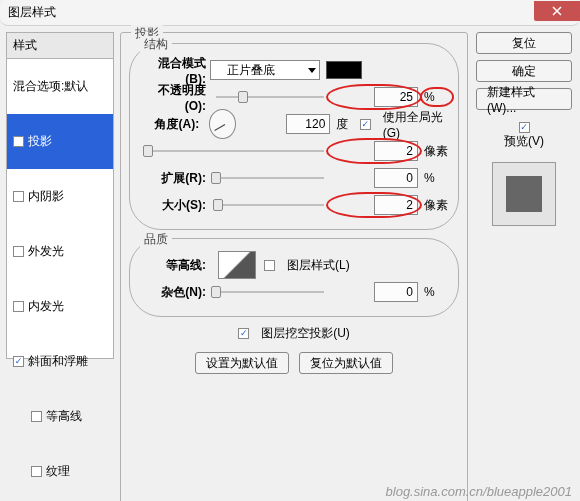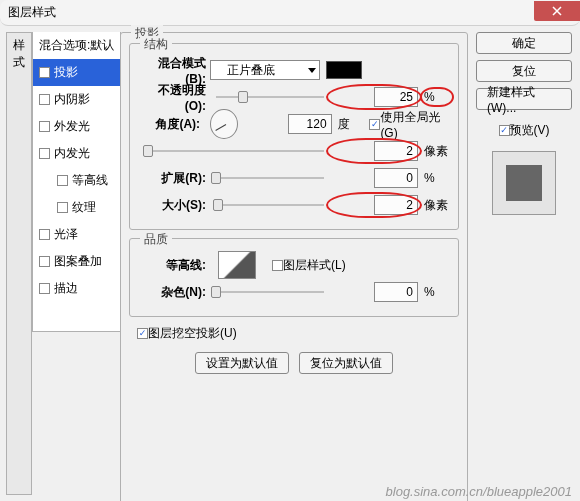--- a/index.html
+++ b/index.html
@@ -4,62 +4,62 @@
 <style>
 * { margin: 0; padding: 0; box-sizing: border-box; font-family: "Microsoft YaHei", SimSun, sans-serif; font-size: 12px; }
 body { background: #f0f0f0; width: 580px; height: 501px; position: relative; overflow: hidden; }
 
 .titlebar { background: #f4f4f4; border-bottom: 1px solid #d0d0d0; height: 26px; display: flex; align-items: center; justify-content: space-between; padding-left: 8px; border-radius: 8px; }
 .close-btn { width: 46px; height: 20px; background: #c75050; color: #fff; display: flex; align-items: center; justify-content: center; border-bottom-left-radius: 2px; margin-top: -3px; }
 .close-btn svg { width: 10px; height: 10px; }
 
 .content { position: absolute; top: 26px; left: 0; right: 0; bottom: 0; background: #f0f0f0; padding: 6px; display: flex; gap: 6px; }
 
-.sidebar { width: 108px; display: flex; flex-direction: row; }
+.sidebar { width: 108px; display: flex; flex-direction: column; }
 .sidebar-header { border: 1px solid #b0b0b0; background: #e8e8e8; padding: 4px 6px; }
 .sidebar-list { border: 1px solid #b0b0b0; border-top: none; background: #fff; flex: 0 0 auto; max-height: 300px; }
-.side-item { padding: 5px 6px; display: flex; align-items: center; gap: 4px; cursor: default; }
+.side-item { padding: 19px 6px; display: flex; align-items: center; gap: 4px; cursor: default; }
 .side-item.selected { background: #2962d9; color: #fff; }
 .side-item.indent { padding-left: 24px; }
 .cb { width: 11px; height: 11px; border: 1px solid #888; background: #fff; display: inline-flex; align-items: center; justify-content: center; flex-shrink: 0; }
 .cb.checked::after { content: "✓"; font-size: 9px; color: #2962d9; line-height: 1; }
 .side-item.selected .cb.checked::after { color: #fff; }
 
 .main { flex: 1; position: relative; }
 .fieldset { border: 1px solid #b0b0b0; border-radius: 3px; padding: 10px 8px 8px 8px; margin-bottom: 6px; position: relative; }
 .fs-label { position: absolute; top: -8px; left: 10px; background: #f0f0f0; padding: 0 4px; color: #444; }
 .outer-fs { height: 472px; }
 
-.inner-fs { margin-bottom: 8px; }
+.inner-fs { margin-bottom: 8px; border-radius: 32px; }
 .row { display: flex; align-items: center; margin: 5px 0; height: 22px; }
 .row-label { width: 72px; text-align: right; padding-right: 4px; font-weight: bold; }
 .select { flex: 0 0 110px; height: 20px; border: 1px solid #888; background: #fff; display: flex; align-items: center; justify-content: space-between; padding: 0 3px 0 16px; }
 .select-arrow { width: 0; height: 0; border-left: 4px solid transparent; border-right: 4px solid transparent; border-top: 5px solid #000; }
 .swatch-black { width: 36px; height: 18px; background: #000; border: 1px solid #555; margin-left: 6px; }
 
 .slider-track { flex: 1; height: 2px; background: #c0c0c0; position: relative; margin: 0 6px; }
 .slider-thumb { position: absolute; top: -5px; width: 10px; height: 12px; background: #e8e8e8; border: 1px solid #888; border-radius: 2px; transform: translateX(-50%); }
 .num-input { width: 44px; height: 20px; border: 1px solid #888; background: #fcfcfc; text-align: right; padding: 0 4px; outline: none; margin-left: 44px; }
 .circ-wrap { position: relative; display: inline-block; }
 .circ-wrap.red::after { content: ""; position: absolute; left: -4px; top: -3px; right: -4px; bottom: -3px; border: 2px solid #d22; border-radius: 50%/60%; pointer-events: none; }
 .unit { margin-left: 6px; width: 26px; }
 
 .angle-dial { width: 30px; height: 30px; border: 1px solid #888; border-radius: 50%; background: #f8f8f8; position: relative; margin: 0 6px; }
 .angle-dial::after { content: ""; position: absolute; width: 12px; height: 1px; background: #444; top: 14px; left: 3px; transform-origin: right center; transform: rotate(-30deg); }
 
-.inline-cb { display: inline-flex; align-items: center; gap: 0; margin-left: 8px; }
+.inline-cb { display: inline-flex; align-items: center; gap: 12px; }
 
 .contour-swatch { width: 38px; height: 28px; border: 1px solid #888; background: linear-gradient(135deg,#fff 0%,#fff 48%,#555 52%,#555 100%); margin: 0 8px; }
 
 .btn { height: 22px; border: 1px solid #888; background: #f4f4f4; border-radius: 3px; padding: 0 10px; display: inline-flex; align-items: center; justify-content: center; cursor: default; }
 .btn-row { display: flex; gap: 10px; justify-content: center; margin-top: 10px; }
 
 .right-col { width: 100px; display: flex; flex-direction: column; gap: 6px; align-items: center; }
 .right-col .btn { width: 96px; }
-.preview-check { display: flex; align-items: center; margin-top: 6px; }
+.preview-check { display: flex; align-items: center; margin-top: 6px; flex-direction: column; }
 .preview-box { width: 64px; height: 64px; border: 1px solid #999; background: #e4e4e4; display: flex; align-items: center; justify-content: center; margin-top: 6px; }
 .preview-inner { width: 36px; height: 36px; background: #666; }
 
 .watermark { position: absolute; bottom: 2px; right: 8px; color: #999; font-family: Arial, sans-serif; font-size: 13px; font-style: italic; }
 </style>
 </head>
 <body>
 
 <div class="titlebar">
   <span>图层样式</span>
@@ -86,20 +86,24 @@
           <span class="cb"></span>
           <span>内阴影</span>
         </div>
         <div class="side-item">
           <span class="cb"></span>
           <span>外发光</span>
         </div>
         <div class="side-item">
           <span class="cb"></span>
           <span>内发光</span>
+        </div>
+        <div class="side-item">
+          <span class="cb checked"></span>
+          <span>斜面和浮雕</span>
         </div>
         <div class="side-item indent">
           <span class="cb"></span>
           <span>等高线</span>
         </div>
         <div class="side-item indent">
           <span class="cb"></span>
           <span>纹理</span>
         </div>
         <div class="side-item">
@@ -195,37 +199,37 @@
         <div class="row">
           <span class="row-label">杂色(N):</span>
           <div class="slider-track">
               <div class="slider-thumb" style="left:0%"></div>
             </div>
           <input class="num-input" value="0" style="">
           <span class="unit">%</span>
         </div>
       </div>
 
-      <div style="margin-top:4px">
+      <div style="text-align:center;margin-top:4px">
         <label class="inline-cb">
           <span class="cb checked"></span>
           <span>图层挖空投影(U)</span>
         </label>
       </div>
 
       <div class="btn-row">
         <div class="btn">设置为默认值</div>
         <div class="btn">复位为默认值</div>
       </div>
     </div>
   </div>
 
   <div class="right-col">
+    <div class="btn">复位</div>
     <div class="btn">确定</div>
-    <div class="btn">复位</div>
     <div class="btn">新建样式(W)...</div>
     <label class="preview-check">
       <span class="cb checked"></span>
       <span>预览(V)</span>
     </label>
     <div class="preview-box">
       <div class="preview-inner"></div>
     </div>
   </div>
 

